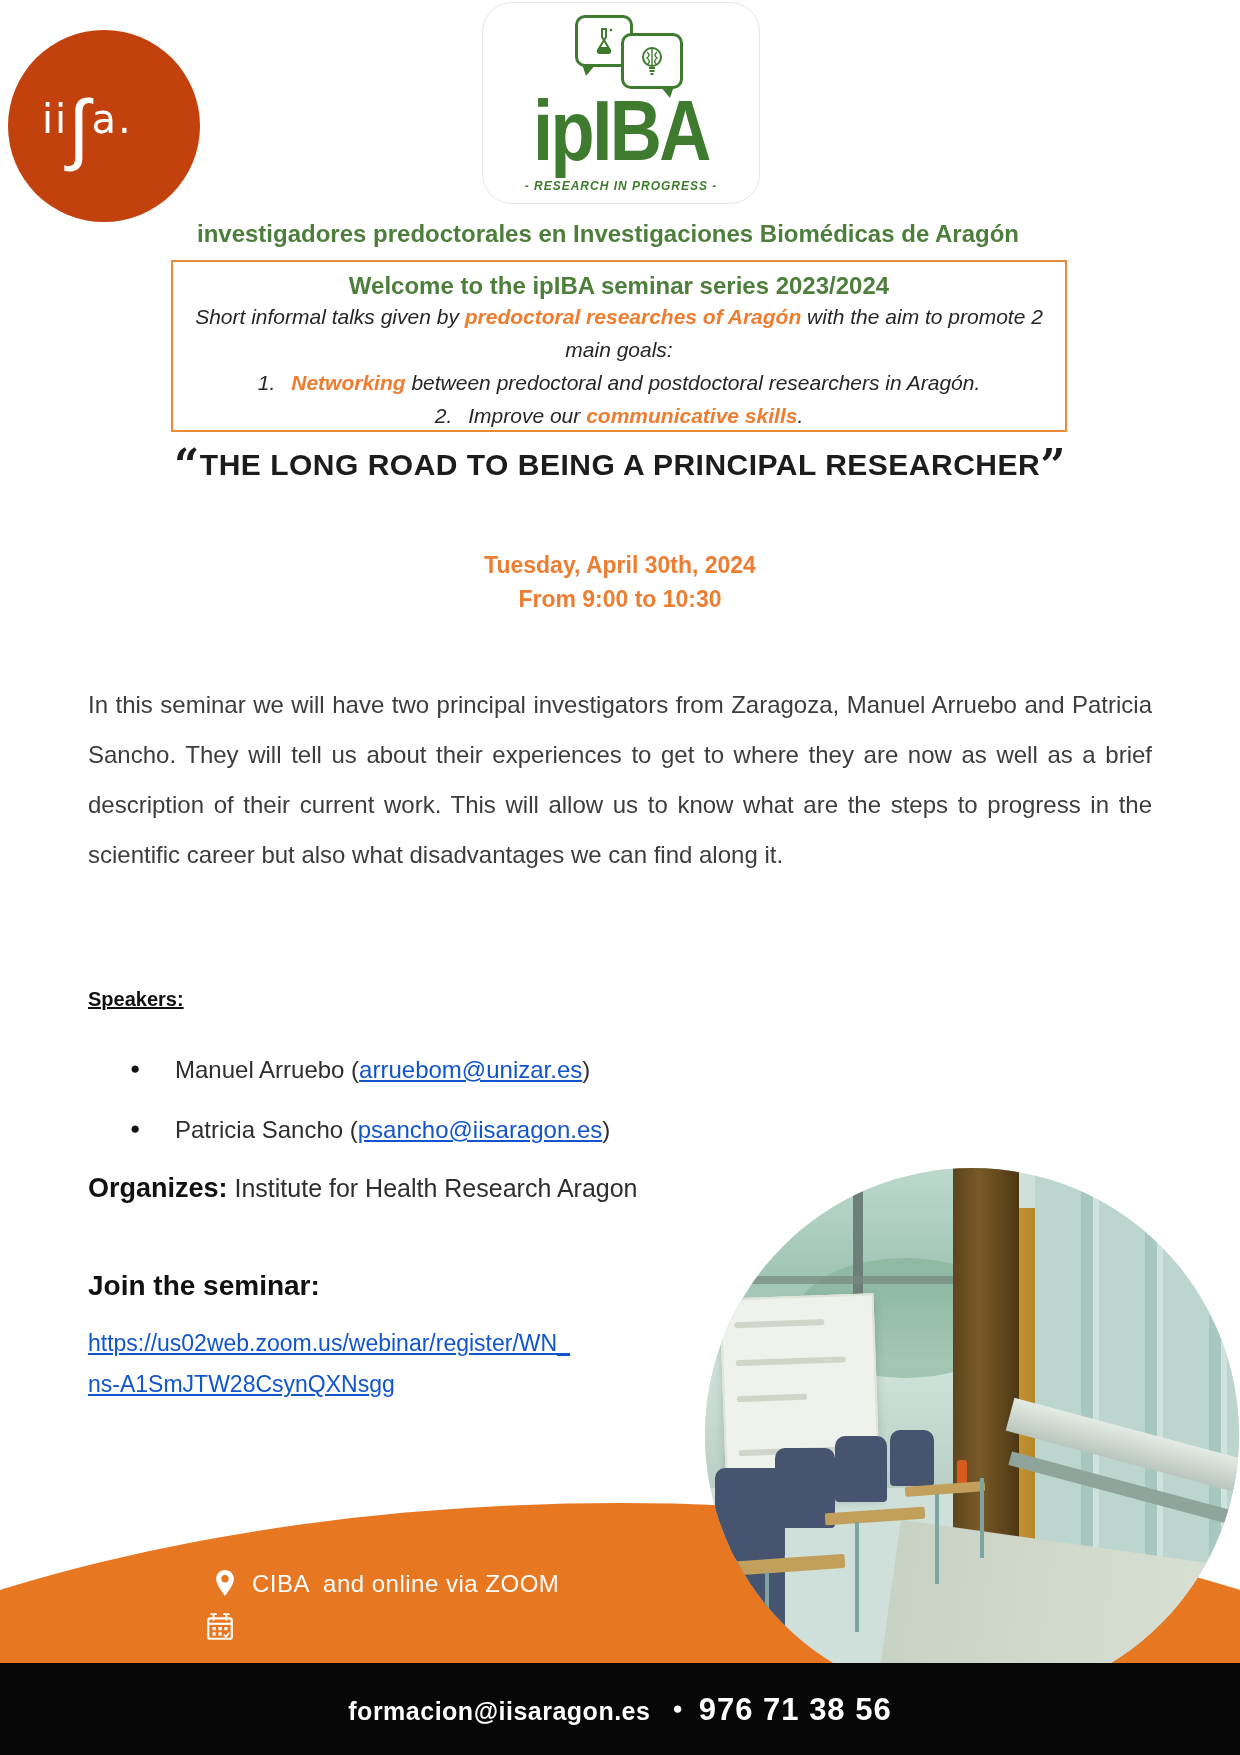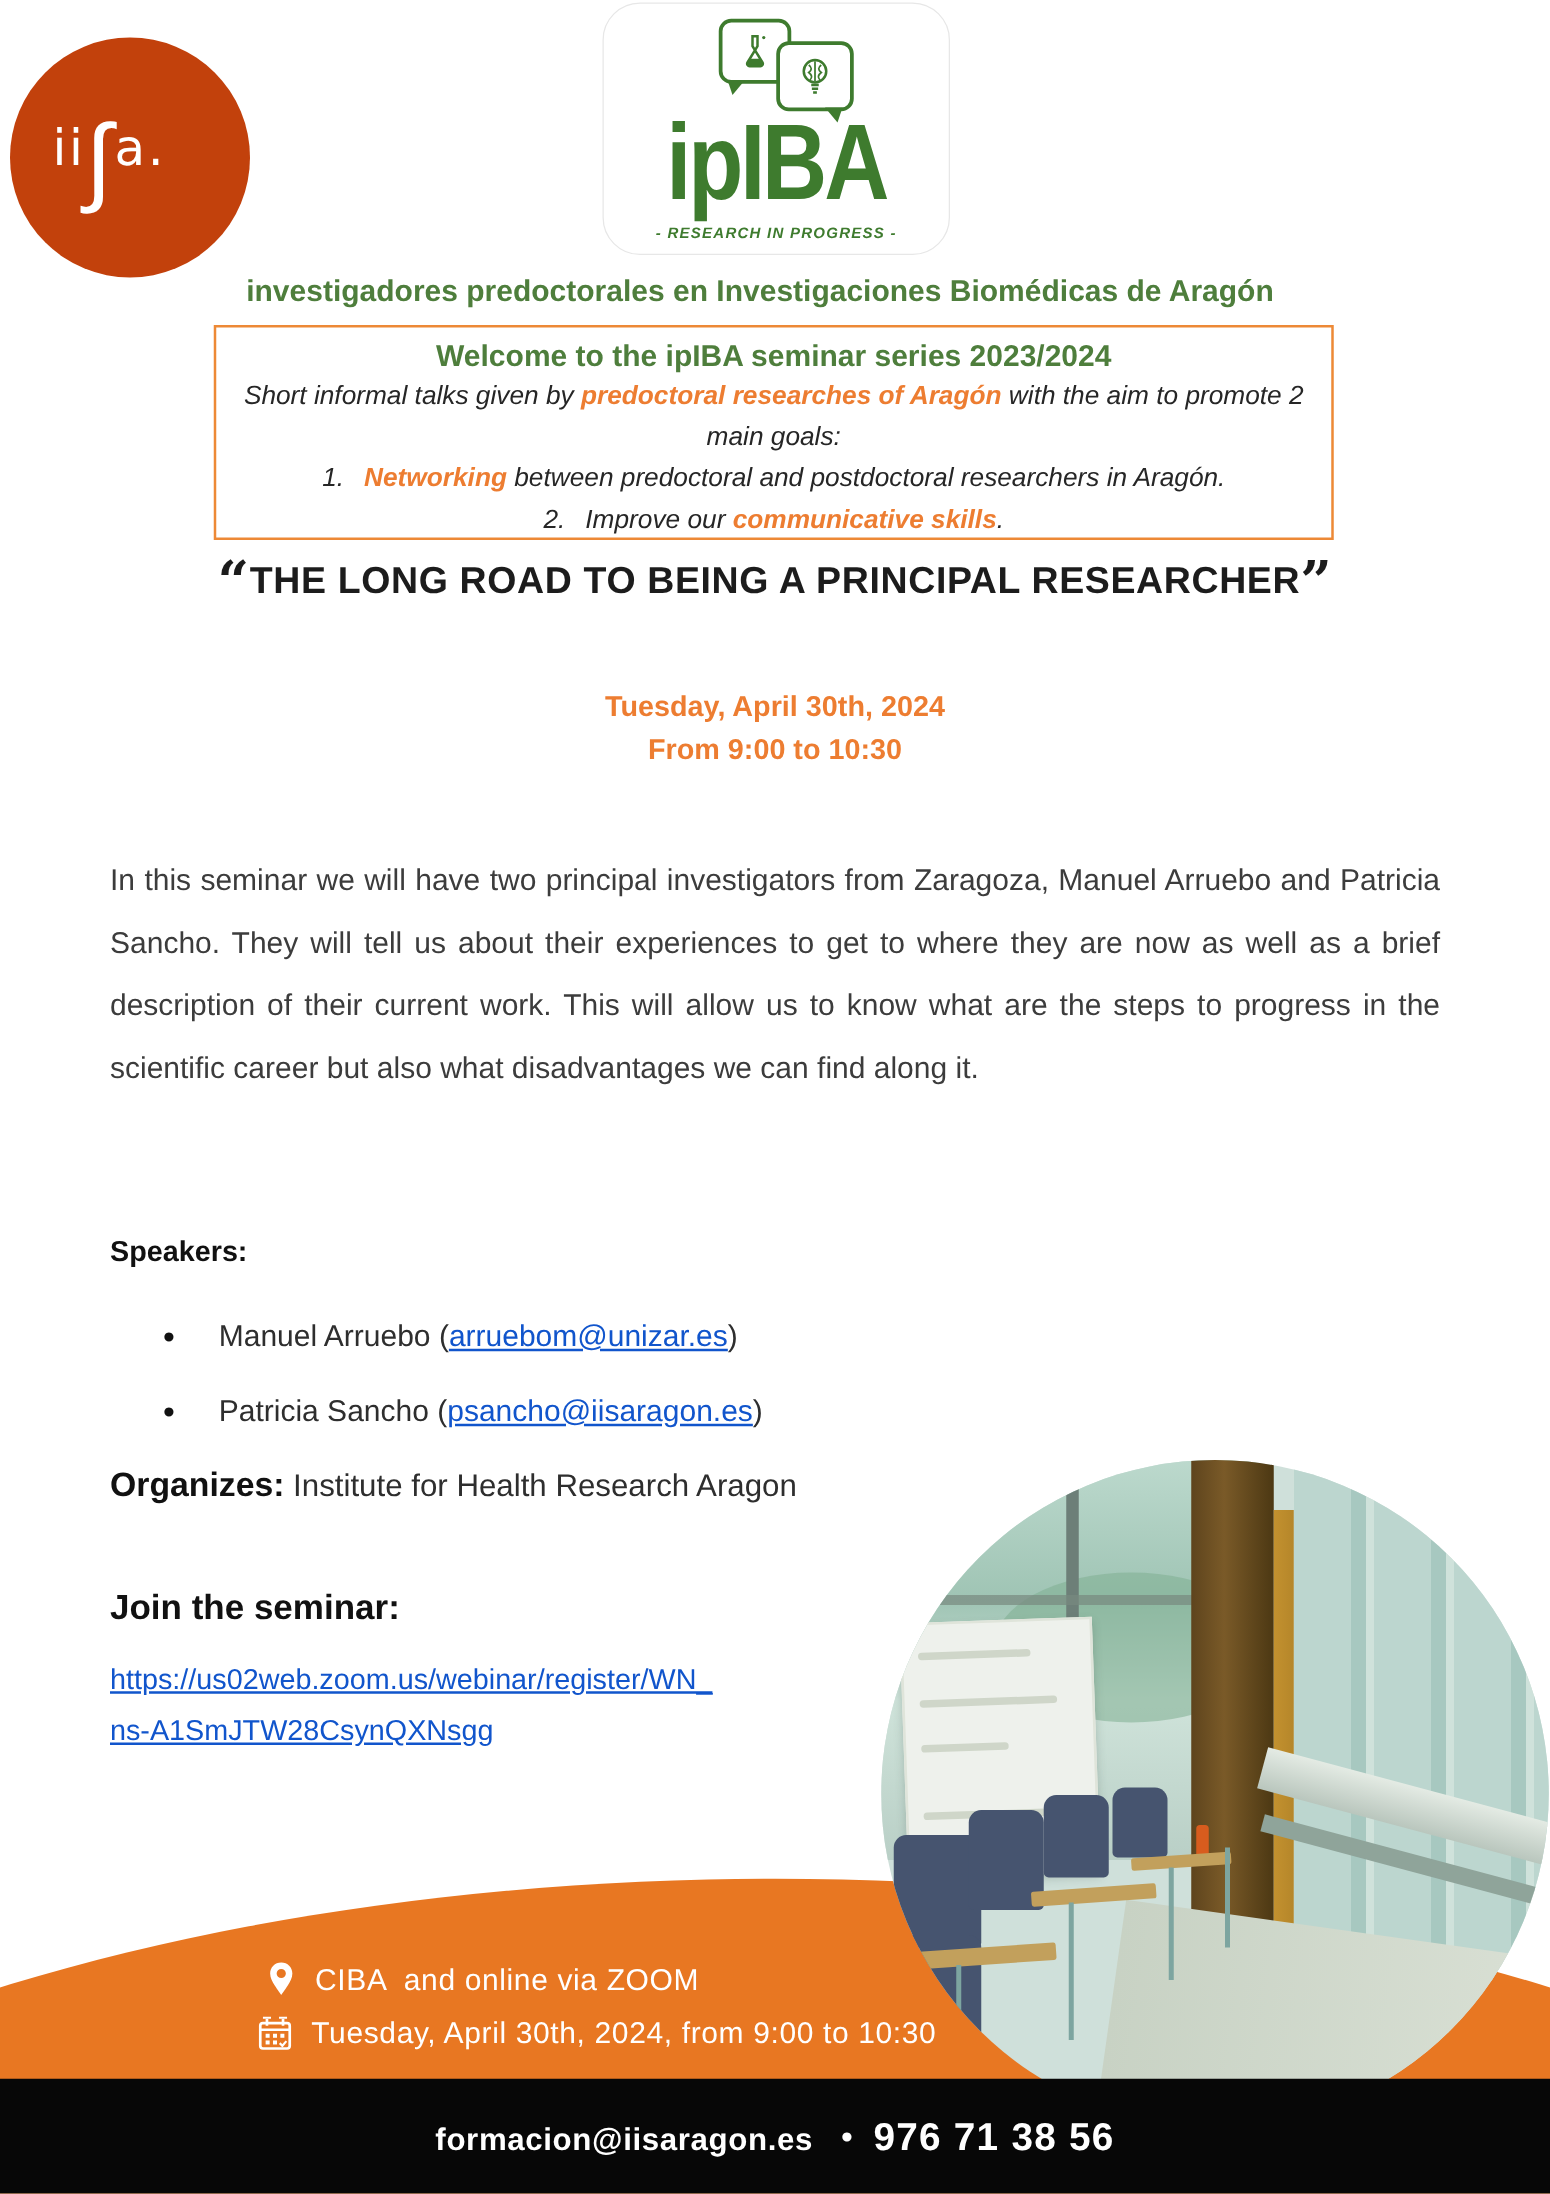--- a/index.html
+++ b/index.html
@@ -50,21 +50,21 @@
       position:relative;top:6px;}
   .date-line{left:0;width:1240px;text-align:center;color:#ED7D31;
       font-size:23px;font-weight:bold;}
   .date1{top:552px;} .date2{top:586px;}
 
   
   .desc{left:88px;top:680px;width:1064px;font-size:24px;color:#3c3c3c;
       line-height:50px;text-align:justify;}
 
   
-  .speakers-h{left:88px;top:988px;font-size:23px;font-weight:bold;color:#111;}
+  .speakers-h{left:88px;top:988px;font-size:20px;font-weight:bold;color:#111;text-decoration:underline;}
   .speaker-row{font-size:24px;color:#2e2e2e;}
   .sp1{top:1056px;} .sp2{top:1116px;}
   .bullet{position:absolute;left:130px;font-size:17px;top:3px;color:#111;}
   .sp-text{position:absolute;left:175px;white-space:nowrap;}
   a.link, .link{color:#1155CC;text-decoration:underline;cursor:pointer;}
 
   .organizes{left:88px;top:1173px;font-size:25px;color:#2e2e2e;}
   .org-label{font-size:27px;font-weight:bold;color:#111;}
 
   .join-h{left:88px;top:1270px;font-size:28px;font-weight:bold;color:#111;}
@@ -222,17 +222,17 @@
         <line x1="20" y1="3" x2="20" y2="8" stroke="#ffffff" stroke-width="2"></line>
         <path d="M5 2 h6 M17 2 h6" stroke="#ffffff" stroke-width="1.5"></path>
         <g fill="#ffffff">
           <rect x="7" y="14" width="3" height="3"></rect>
           <rect x="12.5" y="14" width="3" height="3"></rect>
           <rect x="18" y="14" width="3" height="3"></rect>
           <rect x="7" y="19" width="3" height="3"></rect>
           <rect x="12.5" y="19" width="3" height="3"></rect>
         </g>
         <path d="M17.5 21 l2 2 3-3.5" fill="none" stroke="#ffffff" stroke-width="1.6"></path>
-      </svg><span>Tuesday, April 30th, 2024, from 9:00 to 10:30</span></div>
+      </svg></div>
 
   <div class="abs black-bar"><span class="email">formacion@iisaragon.es</span><span class="dot">●</span><span class="phone">976 71 38 56</span></div>
 
 </div>
 
 </body></html>

